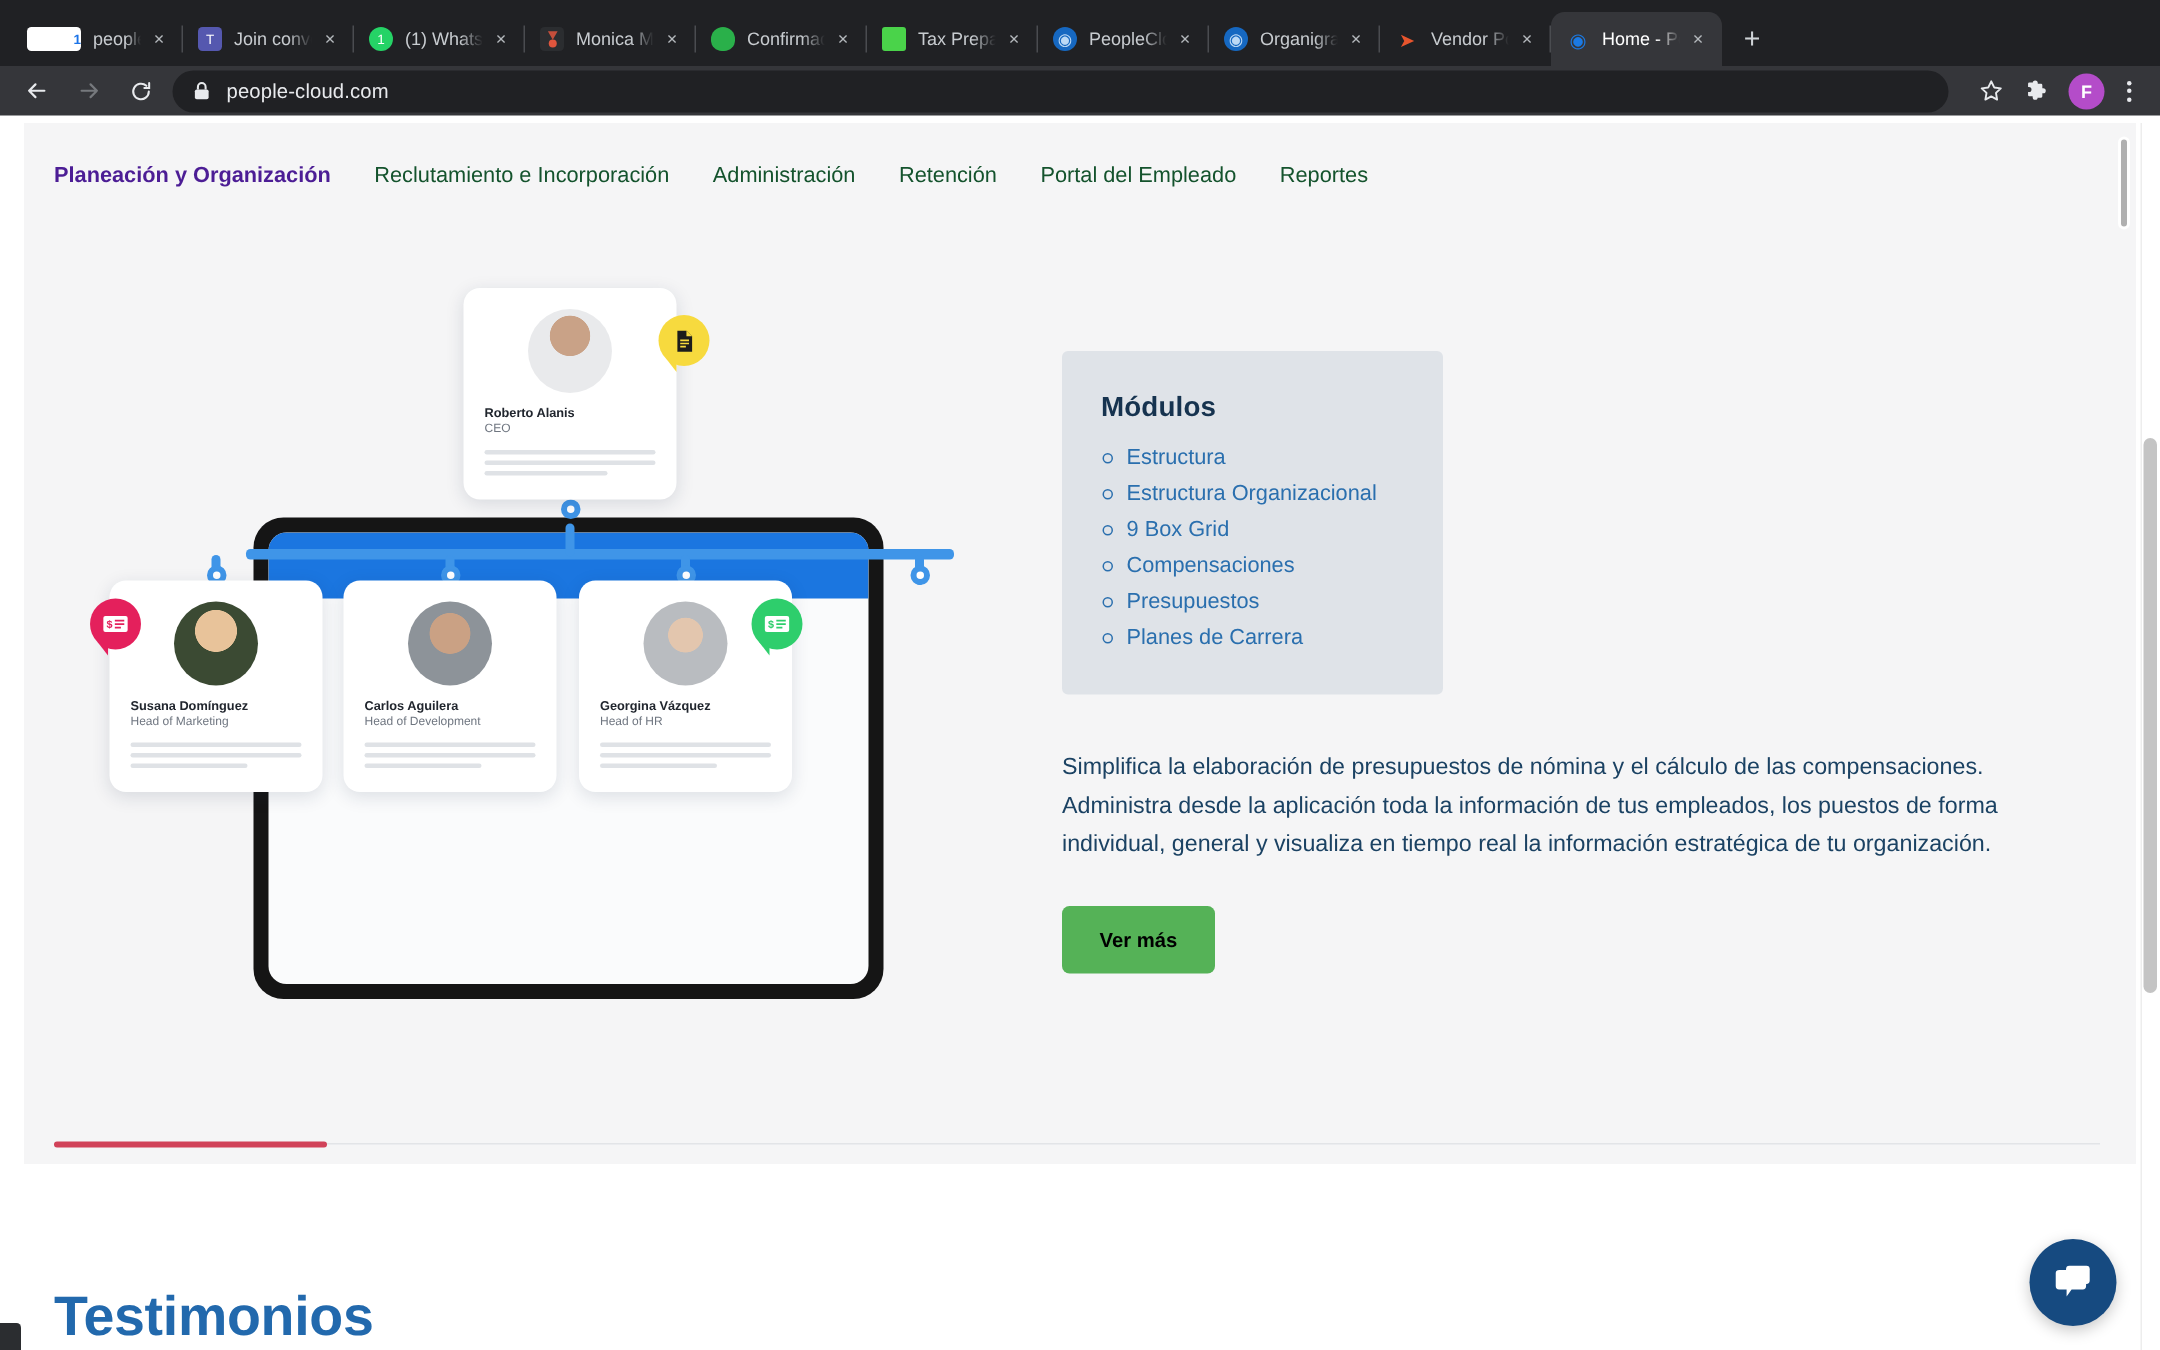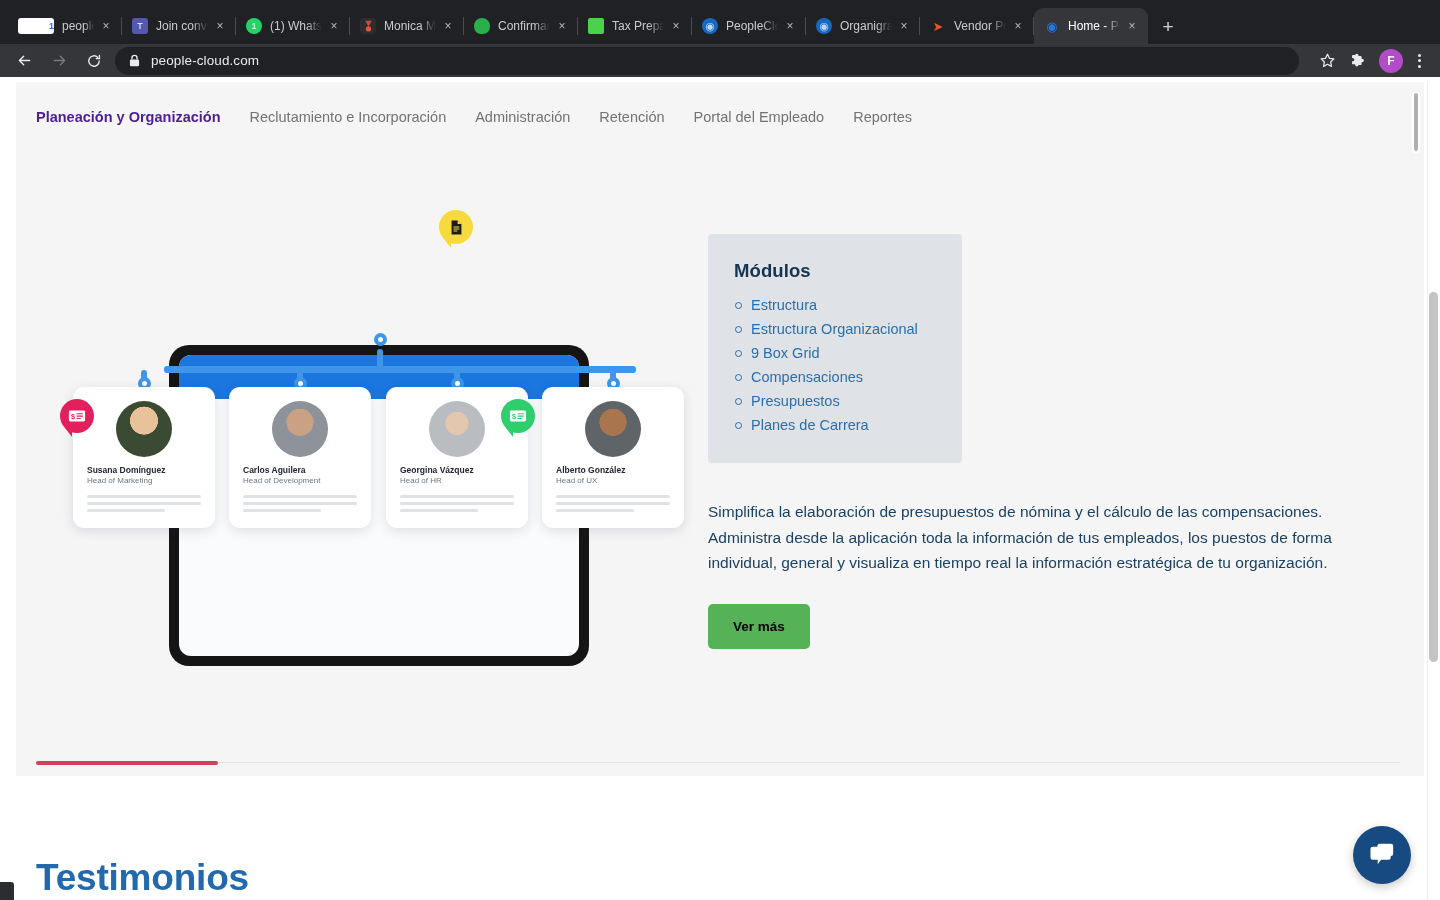--- a/index.html
+++ b/index.html
@@ -113,21 +113,21 @@
     background: #f5f5f6;
   }
 
   .tabs-row {
     position: relative;
     height: 72px;
     padding: 0 20px;
     display: flex; align-items: center; gap: 29px;
   }
   .ptab {
-    font-size: 14.5px; color: #737373; position: relative;
+    font-size: 14.5px; color: #14532d; position: relative;
     padding-bottom: 2px; white-space: nowrap;
   }
   .ptab.active { color: #4c1d95; font-weight: bold; }
   .tabs-underline {
     position: absolute; left: 20px; right: 24px; bottom: 13px;
     height: 1px; background: #e2e4e7;
   }
   .tabs-underline-active {
     position: absolute; left: 20px; bottom: 11px;
     width: 182px; height: 4px; background: #d14259; border-radius: 2px;
@@ -411,20 +411,30 @@
         <div class="vstem" style="position:absolute;left:105px;top:178px;height:20px;"></div>
         <div class="vstem" style="position:absolute;left:261px;top:178px;height:20px;"></div>
         <div class="vstem" style="position:absolute;left:418px;top:178px;height:20px;"></div>
         <div class="vstem" style="position:absolute;left:574px;top:178px;height:20px;"></div>
         <div class="dot" style="left:338px;top:141px;"></div>
         <div class="dot" style="left:102px;top:185px;"></div>
         <div class="dot" style="left:258px;top:185px;"></div>
         <div class="dot" style="left:415px;top:185px;"></div>
         <div class="dot" style="left:571px;top:185px;"></div>
 
+        <div class="node-card root">
+          <span class="pic" style="width:56px;height:56px;background:radial-gradient(circle at 50% 32%, #c9a287 0 28%, #e9eaec 29% 100%);"></span>
+          <span class="nm">Roberto Alanis</span>
+          <span class="rl">CEO</span>
+          <span class="lines">
+              <i style="width:100%"></i>
+              <i style="width:100%"></i>
+              <i style="width:72%"></i>
+            </span>
+        </div>
 
         <div class="node-card child c1">
           <span class="pic" style="width:56px;height:56px;background:radial-gradient(circle at 50% 35%, #e8c39a 0 30%, #3b4a33 31% 100%);align-self:center;"></span>
           <span class="nm" style="align-self:flex-start;">Susana Domínguez</span>
           <span class="rl" style="align-self:flex-start;">Head of Marketing</span>
           <span class="lines">
               <i style="width:100%"></i>
               <i style="width:100%"></i>
               <i style="width:68%"></i>
             </span>
@@ -445,30 +455,20 @@
           <span class="pic" style="width:56px;height:56px;background:radial-gradient(circle at 50% 40%, #e3c6ae 0 26%, #b9bcc0 27% 100%);align-self:center;"></span>
           <span class="nm" style="align-self:flex-start;">Georgina Vázquez</span>
           <span class="rl" style="align-self:flex-start;">Head of HR</span>
           <span class="lines">
               <i style="width:100%"></i>
               <i style="width:100%"></i>
               <i style="width:68%"></i>
             </span>
         </div>
 
-        <div class="node-card child c4">
-          <span class="pic" style="width:56px;height:56px;background:radial-gradient(circle at 50% 38%, #a9754f 0 30%, #5f6468 31% 100%);align-self:center;"></span>
-          <span class="nm" style="align-self:flex-start;">Alberto González</span>
-          <span class="rl" style="align-self:flex-start;">Head of UX</span>
-          <span class="lines">
-              <i style="width:100%"></i>
-              <i style="width:100%"></i>
-              <i style="width:68%"></i>
-            </span>
-        </div>
 
         <div class="badge doc">
           <svg width="17" height="17" viewBox="0 0 18 18">
             <path d="M3.8 1.6h6.4L14.2 5.4v11H3.8z" fill="#1c1c1c"></path>
             <path d="M10.2 1.6v3.8h4" fill="#f7da3e"></path>
             <g stroke="#f7da3e" stroke-width="1.1">
               <path d="M5.8 8.4h6.2M5.8 10.6h6.2M5.8 12.8h4"></path>
             </g>
           </svg>
         </div>

